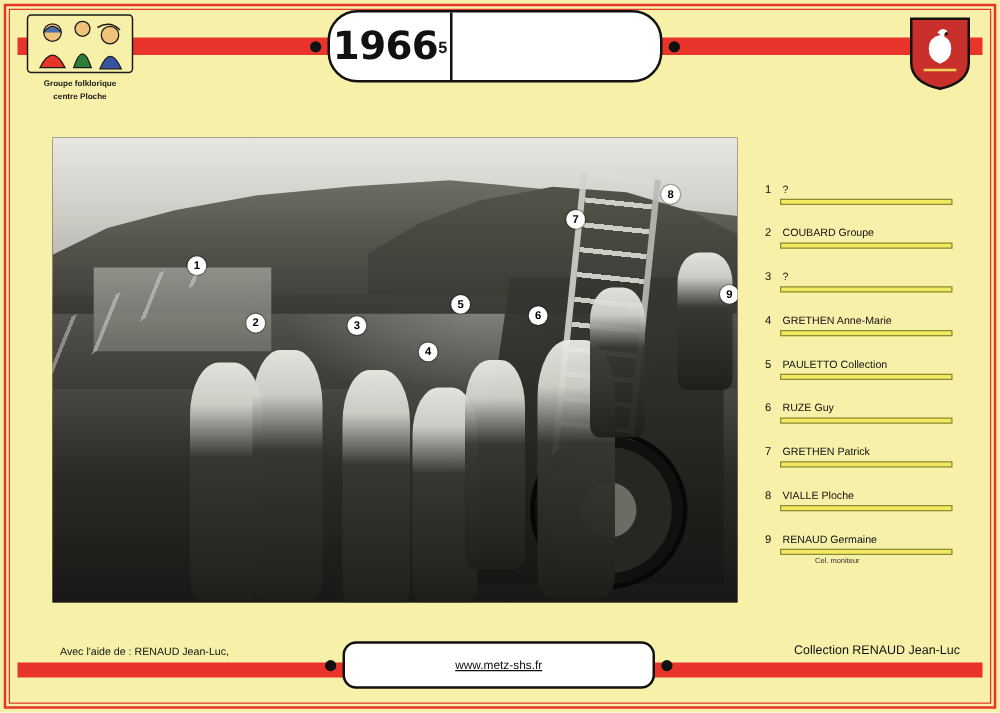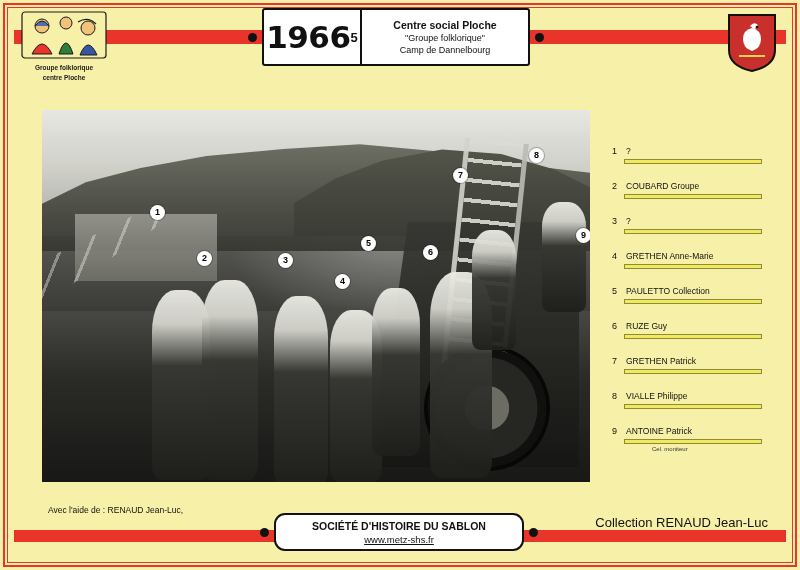--- a/index.html
+++ b/index.html
@@ -86,21 +86,21 @@
 
   
   .header-plate {
     position: absolute;
     left: 262px;
     top: 8px;
     width: 268px;
     height: 58px;
     background: #ffffff;
     border: 2px solid #111111;
-    border-radius: 3px;
+    border-radius: 24px;
     box-sizing: border-box;
     display: flex;
     align-items: stretch;
   }
   .year-cell {
     width: 96px;
     border-right: 2px solid #111111;
     display: flex;
     align-items: center;
     justify-content: center;
@@ -311,29 +311,29 @@
     left: 40px;
     top: 20px;
     font-size: 6px;
     color: #333;
   }
 
   
   .caption-left {
     position: absolute;
     left: 48px;
-    top: 505px;
+    top: 516px;
     font-size: 8.5px;
     color: #111;
   }
   .caption-right {
     position: absolute;
     right: 32px;
     top: 515px;
-    font-size: 13px;
+    font-size: 10px;
     color: #111;
   }
 
   
   .footer-plate {
     position: absolute;
     left: 274px;
     top: 513px;
     width: 250px;
     height: 38px;
@@ -388,25 +388,20 @@
     <div class="logo-caption">centre Ploche</div>
   </div>
 
   <div class="header-plate">
     <div class="plate-dot left"></div>
     <div class="plate-dot right"></div>
     <div class="year-cell">
       <span class="year-text">1966</span>
         <span class="year-sup">5</span>
     </div>
-    <div class="title-cell">
-      <div class="title-1">Centre social Ploche</div>
-      <div class="title-2">"Groupe folklorique"</div>
-      <div class="title-3">Camp de Dannelbourg</div>
-    </div>
   </div>
 
   <div class="arms">
     <svg width="52" height="62" viewBox="0 0 52 62" xmlns="http://www.w3.org/2000/svg">
       <path d="M3 3 H49 V38 Q49 54 26 59 Q3 54 3 38 Z" fill="#c9302c" stroke="#111" stroke-width="2"></path>
       <path d="M26 16 q-9 2 -9 11 q0 9 9 12 q9 -3 9 -12 q0 -9 -9 -11 z" fill="#ffffff"></path>
       <path d="M24 14 q4 -5 8 -1 q-3 2 -3 5" fill="#ffffff"></path>
       <circle cx="31" cy="15" r="1.3" fill="#111"></circle>
       <path d="M13 44 h26" stroke="#f2d35a" stroke-width="2"></path>
     </svg>
@@ -476,34 +471,33 @@
       <span class="legend-name">RUZE Guy</span>
       <span class="legend-line"></span>
     </div>
     <div class="legend-row">
       <span class="legend-num">7</span>
       <span class="legend-name">GRETHEN Patrick</span>
       <span class="legend-line"></span>
     </div>
     <div class="legend-row">
       <span class="legend-num">8</span>
-      <span class="legend-name">VIALLE Philippe</span>
+      <span class="legend-name">VIALLE Ploche</span>
       <span class="legend-line"></span>
     </div>
     <div class="legend-row">
       <span class="legend-num">9</span>
-      <span class="legend-name">ANTOINE Patrick</span>
+      <span class="legend-name">RENAUD Germaine</span>
       <span class="legend-line"></span>
       <span class="legend-sub">Cel. moniteur</span>
     </div>
   </div>
 
   <div class="caption-left">Avec l'aide de : RENAUD Jean-Luc,</div>
   <div class="caption-right">Collection RENAUD Jean-Luc</div>
 
   <div class="footer-plate">
     <div class="plate-dot left"></div>
     <div class="plate-dot right"></div>
-    <div class="footer-1">SOCIÉTÉ D'HISTOIRE DU SABLON</div>
     <div class="footer-2">www.metz-shs.fr</div>
   </div>
 
 </div>
 
 </body></html>

